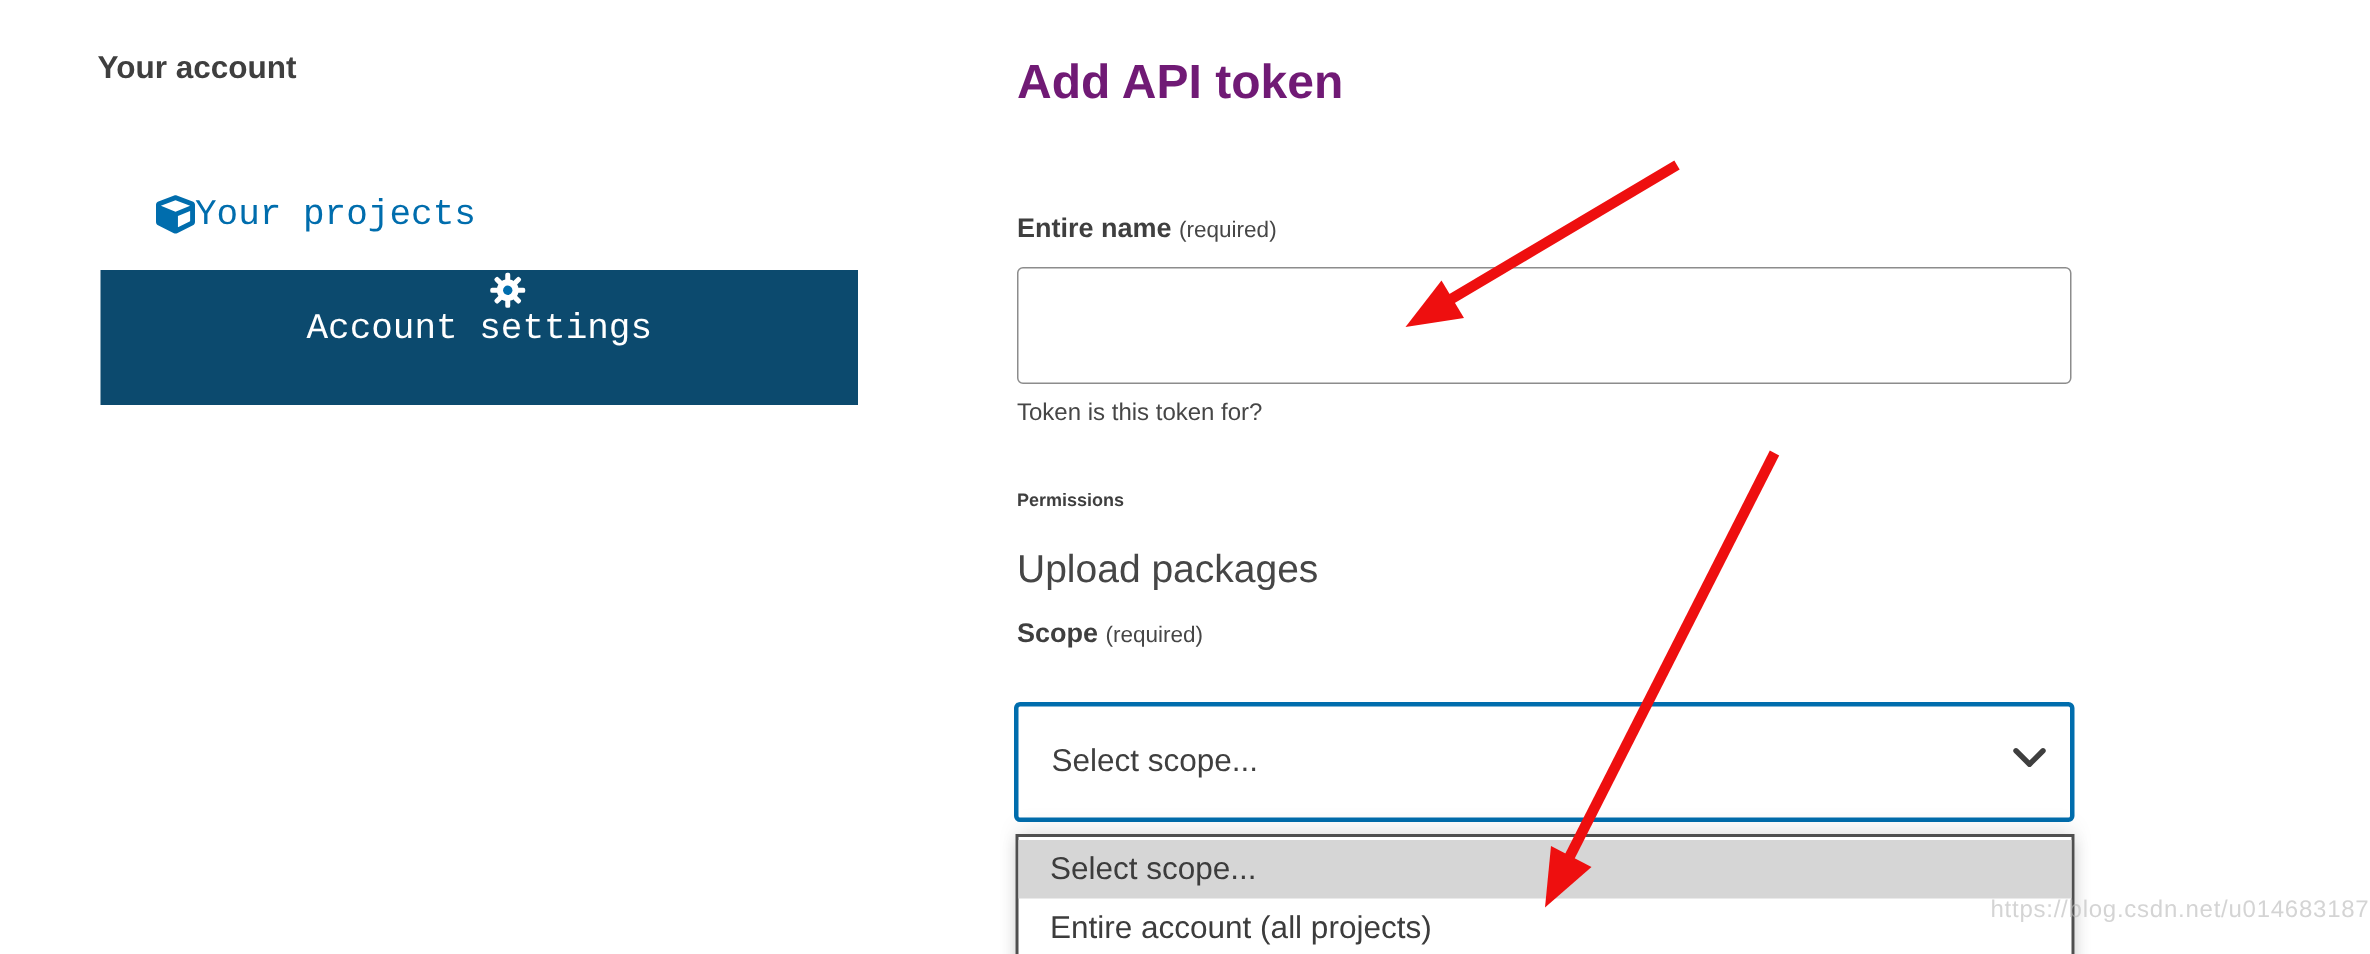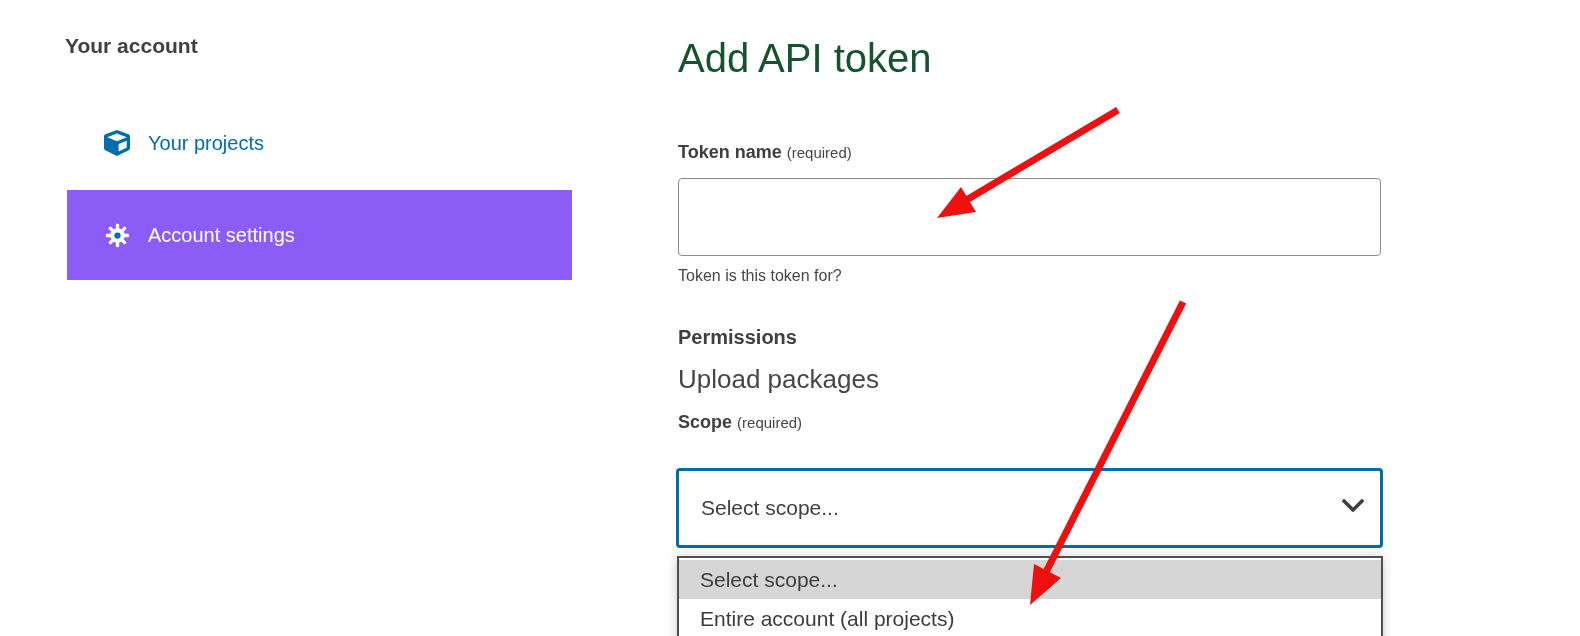--- a/index.html
+++ b/index.html
@@ -14,39 +14,39 @@
   
   .sidebar-title {
     position:absolute; left:65px; top:34px;
     font-size:21px; font-weight:bold; color:#3f3f3f;
   }
   .nav-item {
     position:absolute; left:67px; width:505px; height:58px;
     display:flex; align-items:center; cursor:pointer; text-decoration:none;
   }
   .nav-item .icon { width:26px; height:26px; margin-left:37px; flex:0 0 auto; display:flex; align-items:center; justify-content:center; }
-  .nav-item .nav-label { margin-left:18px; font-size:20px; }
+  .nav-item .nav-label { font-size:24px;font-family:Liberation Mono, monospace; }
   .nav-projects { top:114px; color:#006dad; }
-  .nav-settings { top:190px; height:90px; background:#8b5cf6; color:#ffffff; }
+  .nav-settings { top:180px; height:90px; background:#0c4a6e; color:#ffffff;flex-direction:column; }
 
   
   .page-title {
     position:absolute; left:678px; top:36px;
-    font-size:40px; font-weight:normal; color:#14532d;
+    font-size:32px; font-weight:bold; color:#701a75;
   }
   .field-label { position:absolute; left:678px; font-size:18px; font-weight:bold; color:#3f3f3f; }
   .req-note { font-weight:normal; font-size:15px; color:#464646;text-align:center; }
   .lbl-token { top:142px; }
   .token-input {
     position:absolute; left:678px; top:178px; width:703px; height:78px;
     border:1px solid #8c8c8c; border-radius:4px; background:#fff;
     font-size:20px; padding:0 20px; color:#464646; outline:none;
   }
   .helper-text { position:absolute; left:678px; top:267px; font-size:16px; color:#464646; }
-  .perm-label { position:absolute; left:678px; top:326px; font-size:20px; font-weight:bold; color:#3f3f3f; }
+  .perm-label { position:absolute; left:678px; top:326px; font-size:12px; font-weight:bold; color:#3f3f3f; }
   .perm-value { position:absolute; left:678px; top:364px; font-size:26px; color:#464646; }
   .lbl-scope { top:412px; }
 
   .scope-select {
     position:absolute; left:676px; top:468px; width:707px; height:80px;
     border:3px solid #006dad; border-radius:4px; background:#ffffff;
     display:flex; align-items:center; cursor:pointer;
   }
   .scope-select .select-value { margin-left:22px; font-size:21px; color:#3f3f3f; }
   .scope-select .chev { position:absolute; right:16px; top:50%; transform:translateY(-50%); }
@@ -105,21 +105,21 @@
         </svg>
       </span>
       <span class="nav-label">Account settings</span>
     </a>
   </div>
 
   <div>
     <h1 class="page-title">Add API token</h1>
 
     <div class="field-label lbl-token">
-      <span>Token name</span>
+      <span>Entire name</span>
       <span class="req-note">(required)</span>
     </div>
 
     <input class="token-input" type="text" value="" style="">
 
     <div class="helper-text">Token is this token for?</div>
 
     <div class="perm-label">Permissions</div>
     <div class="perm-value">Upload packages</div>
 
@@ -147,14 +147,15 @@
     <g>
       <line x1="1118" y1="110" x2="963" y2="202" stroke="#ee0f0f" stroke-width="7"></line>
       <polygon points="937,218 961,187 976,212" fill="#ee0f0f"></polygon>
     </g>
     <g>
       <line x1="1183" y1="302" x2="1046" y2="572" stroke="#ee0f0f" stroke-width="7"></line>
       <polygon points="1030,605 1034,564 1061,578" fill="#ee0f0f"></polygon>
     </g>
   </svg>
 
+  <div class="watermark">https://blog.csdn.net/u014683187</div>
 
 </div>
 
 </body></html>

